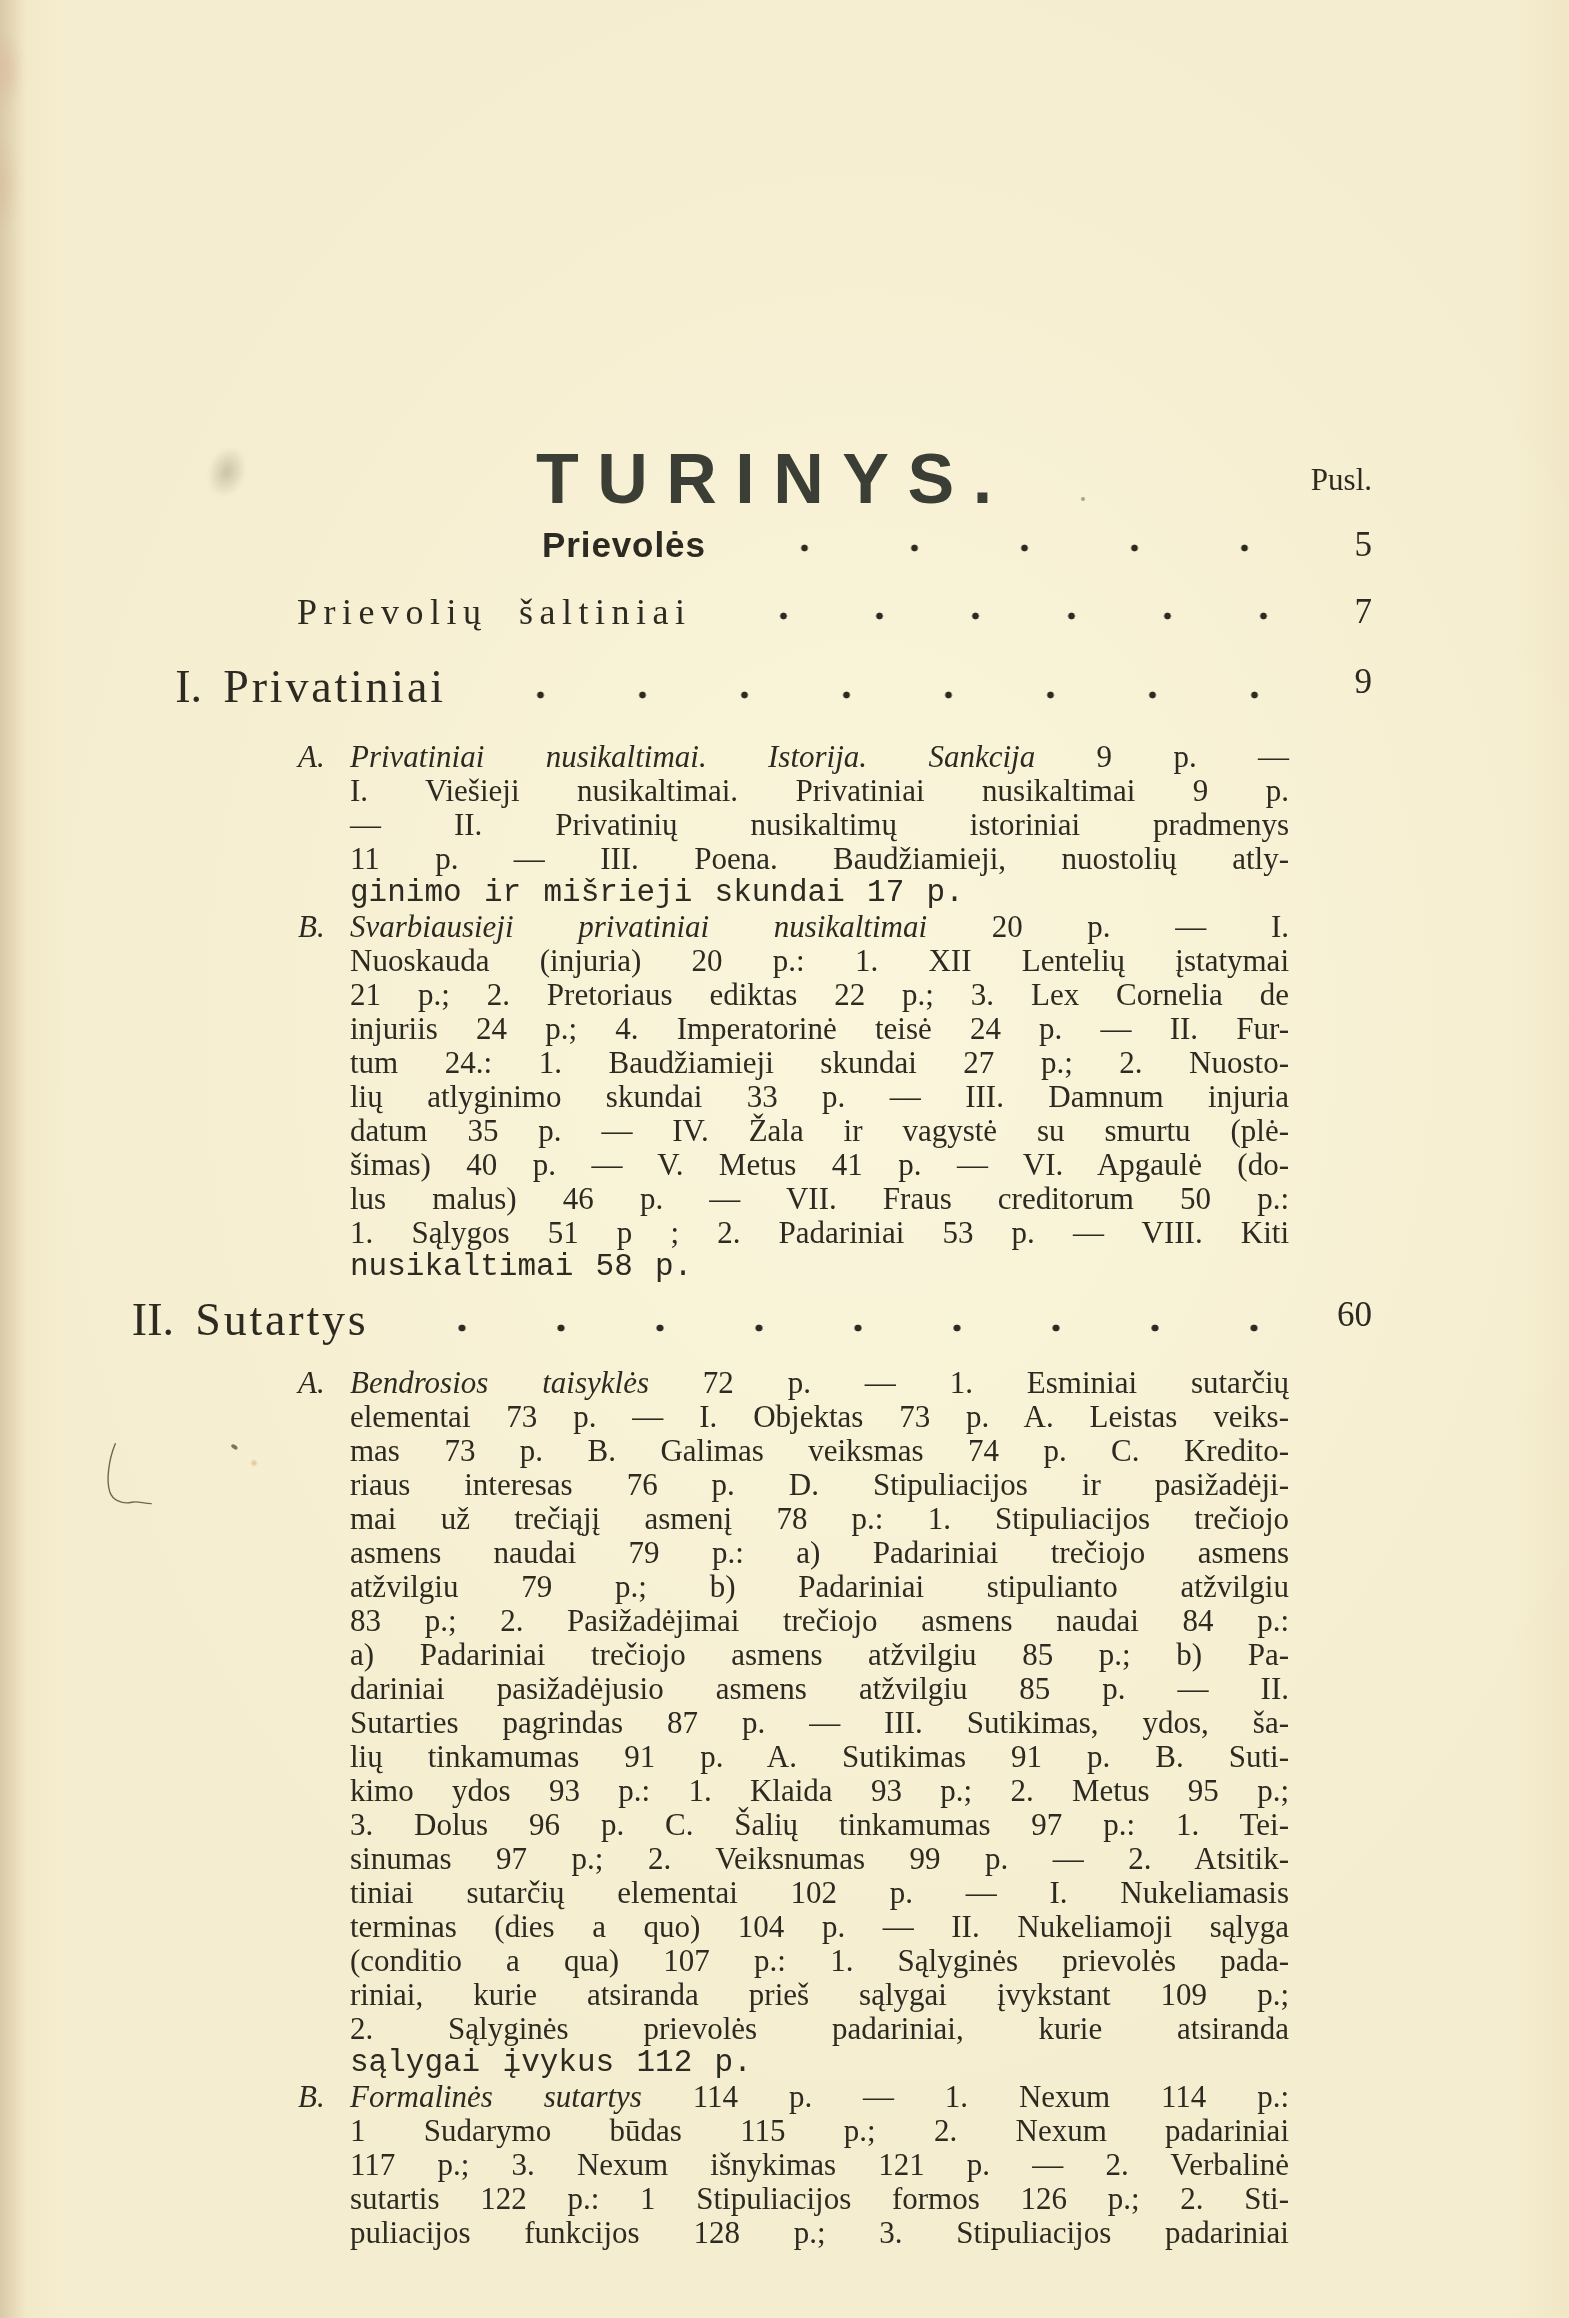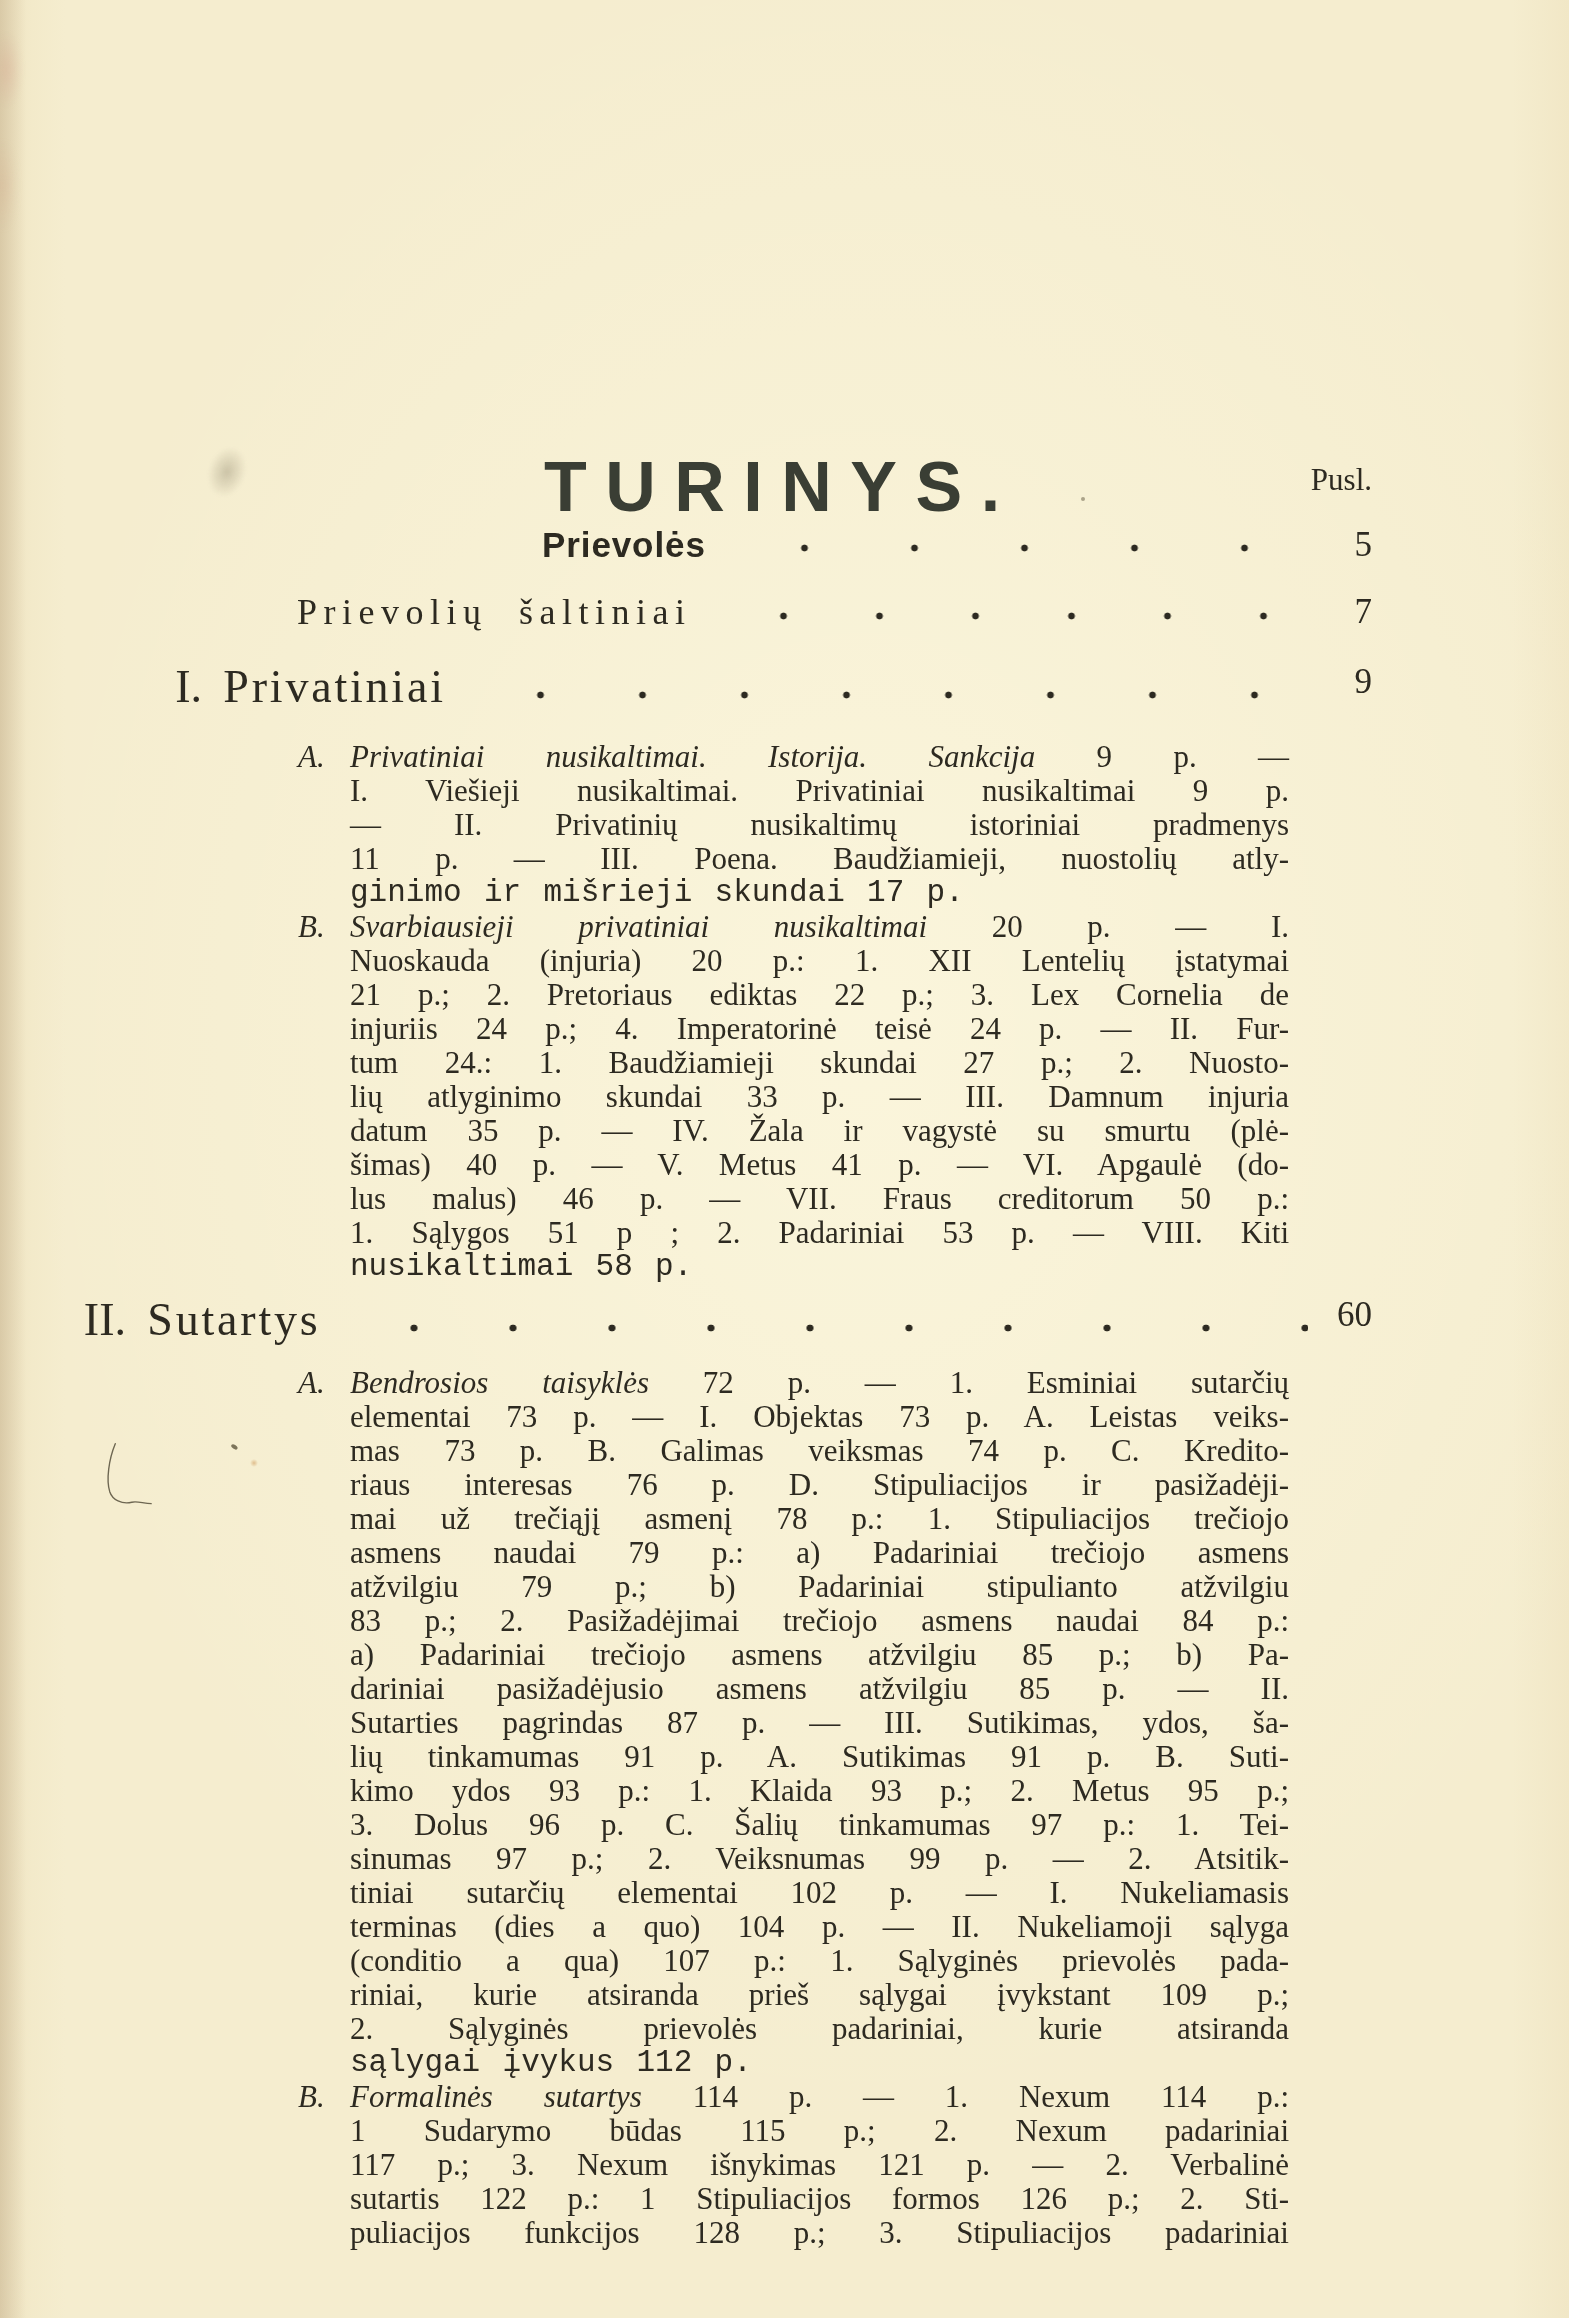--- a/index.html
+++ b/index.html
@@ -24,21 +24,21 @@
   }
   .page::after{ 
     content:"";position:absolute;left:0;right:0;bottom:0;height:56px;
     background:
       radial-gradient(ellipse 139px 74px at 0% 100%, rgba(110,100,75,.22), rgba(110,100,75,0) 70%),
       linear-gradient(0deg, rgba(150,135,100,.12), rgba(150,135,100,0));
     pointer-events:none;
   }
 
   .title{
-    position:absolute;left:536px;top:444px;margin:8px;
+    position:absolute;left:536px;top:444px;margin:0;
     font-family:"Liberation Sans", sans-serif;
     font-weight:700;font-size:70px;line-height:1;
     letter-spacing:18.5px;color:#3a3e34;white-space:nowrap;
   }
   .pusl{
     position:absolute;right:197px;top:464px;
     font-size:31px;line-height:1;color:#2d2a21;
   }
 
   .toc-row{
@@ -53,21 +53,21 @@
     background-repeat:repeat-x;
     background-position:18.5px center;
   }
   .row-1{top:527px;padding-left:542px;}
   .row-1 .lbl{font-family:"Liberation Sans", sans-serif;font-weight:700;font-size:35px;letter-spacing:0.9px;}
   .row-1 .leader{background-size:110px 16px;}
   .row-2{top:594px;padding-left:297px;}
   .row-2 .lbl{font-size:36px;letter-spacing:6.5px;word-spacing:16px;}
   .row-2 .leader{background-size:96px 16px;margin-bottom:6.5px;}
   .row-3{top:664px;padding-left:137px;}
-  .row-4{top:1297px;padding-left:61px;}
+  .row-4{top:1297px;padding-left:61px;margin-left:48px;}
   .row-3 .num,.row-4 .num{width:65px;text-align:right;margin-right:21.3px;font-size:46px;}
   .row-3 .lbl,.row-4 .lbl{font-size:46px;letter-spacing:2.8px;}
   .row-3 .leader{background-size:102px 16px;margin-bottom:7.4px;}
   .row-4 .leader{background-size:99px 16px;margin-bottom:7.4px;}
 
   .para{position:absolute;left:350px;width:939px;}
   #para1{top:740px;}
   #para2{top:1366px;}
   .pline{
     position:relative;

